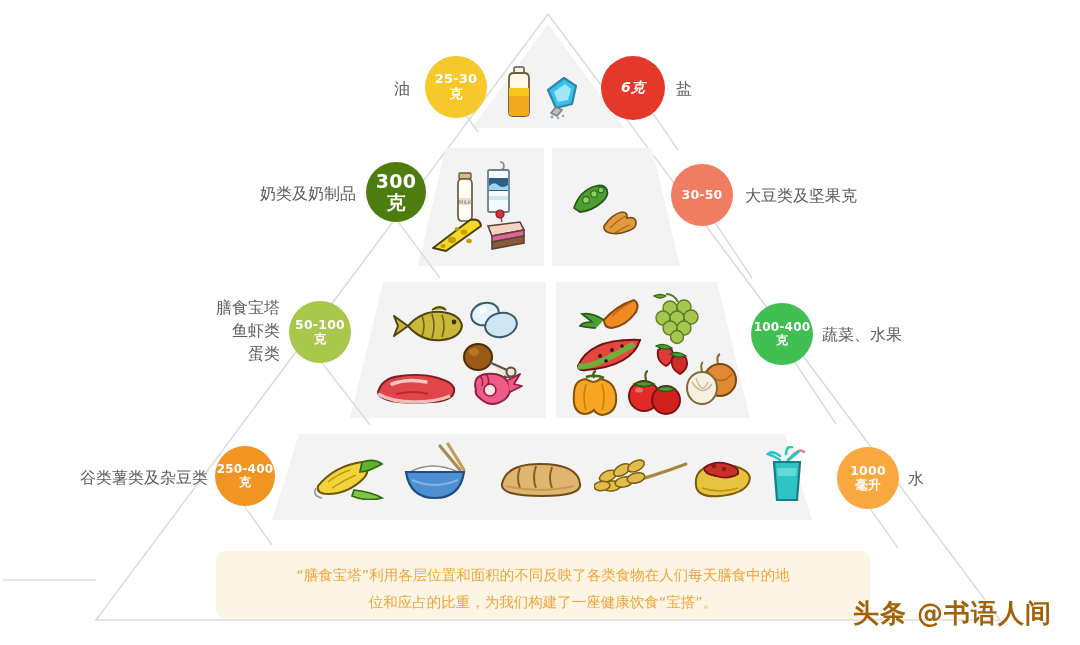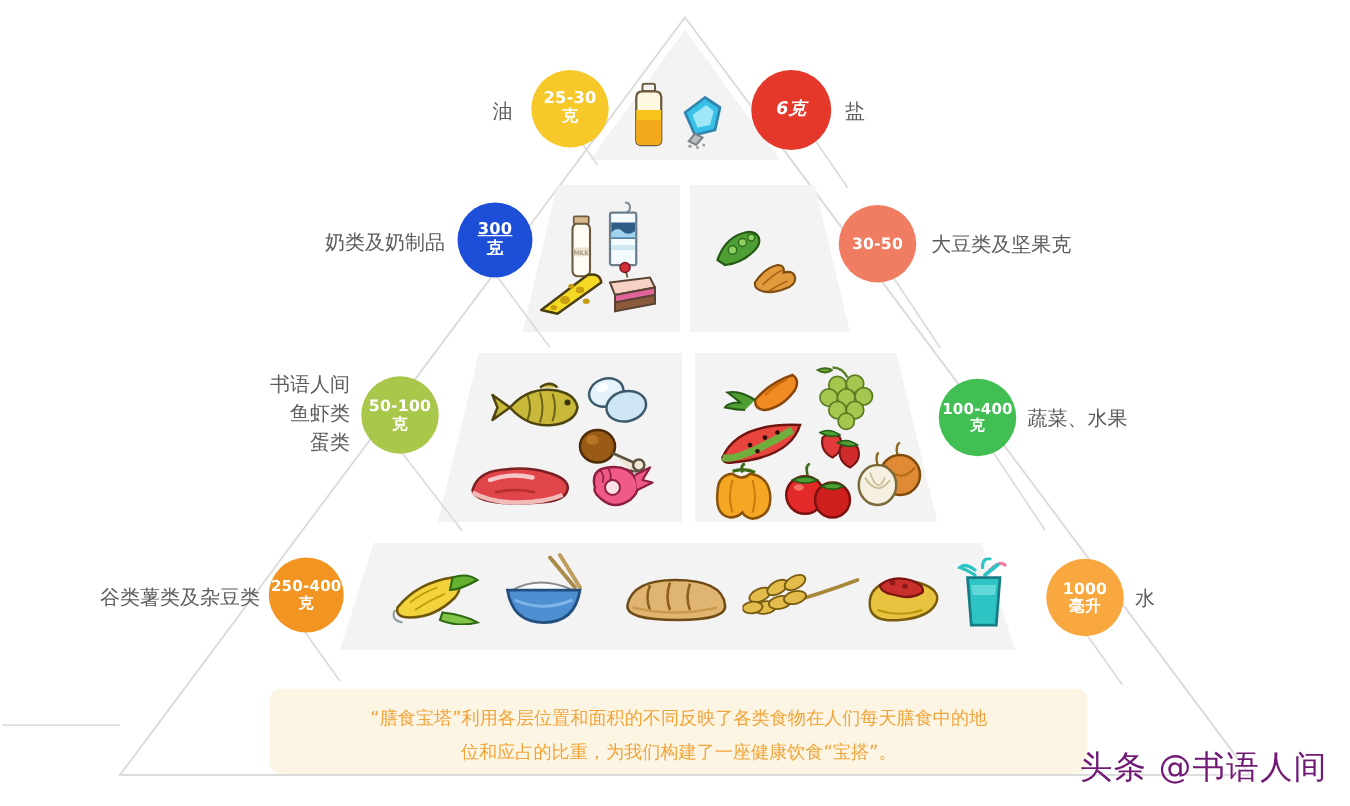--- a/index.html
+++ b/index.html
@@ -79,25 +79,25 @@
     color: #f0a43a;
     font-size: 14.5px;
     line-height: 1.85;
     text-align: center;
   }
   #caption-box .line { display: block; }
 
   
   #watermark {
     position: absolute;
-    right: 18px;
+    right: 28px;
     bottom: 14px;
     font-size: 26px;
-    color: #701a75;
-    font-weight: 400;
+    color: #a16207;
+    font-weight: 700;
     letter-spacing: 1px;
     text-shadow: 0 0 3px rgba(255,255,255,.9);
   }
 
   
   .food {
     position: absolute;
   }
   .food svg { display: block; }
 </style>
@@ -424,21 +424,21 @@
   </svg>
 
   <div class="badge" style="left:425px;top:56px;width:62px;height:62px;background:#f6c82a;font-size:13px;">
     <span class="amt">25-30</span>
     <span class="unit">克</span>
   </div>
   <div class="badge" style="left:601px;top:56px;width:64px;height:64px;background:#e5372a;font-size:14px;font-style:italic;">
     <span class="amt">6克</span>
   </div>
 
-  <div class="badge" style="left:366px;top:162px;width:60px;height:60px;background:#1d4ed8;font-size:13px;text-decoration:underline;">
+  <div class="badge" style="left:366px;top:162px;width:60px;height:60px;background:#4d7c0f;font-size:19px;">
     <span class="amt">300</span>
     <span class="unit">克</span>
   </div>
   <div class="badge" style="left:671px;top:164px;width:62px;height:62px;background:#f07d62;font-size:12.5px;">
     <span class="amt">30-50</span>
   </div>
 
   <div class="badge" style="left:289px;top:301px;width:62px;height:62px;background:#a9c74a;font-size:12.5px;">
     <span class="amt">50-100</span>
     <span class="unit">克</span>
@@ -456,21 +456,21 @@
     <span class="amt">1000</span>
     <span class="unit">毫升</span>
   </div>
 
   <div class="side-label left" style="left:330px;top:77px;width:80px;">油</div>
   <div class="side-label right" style="left:676px;top:77px;width:80px;">盐</div>
 
   <div class="side-label left" style="left:180px;top:182px;width:176px;">奶类及奶制品</div>
   <div class="side-label right" style="left:745px;top:184px;width:220px;">大豆类及坚果克</div>
 
-  <div class="side-label left" style="left:170px;top:296px;width:110px;">书语人间
+  <div class="side-label left" style="left:170px;top:296px;width:110px;">膳食宝塔
 鱼虾类
 蛋类</div>
   <div class="side-label left" style="left:28px;top:466px;width:180px;">谷类薯类及杂豆类</div>
 
   <div class="side-label right" style="left:822px;top:323px;width:180px;">蔬菜、水果</div>
   <div class="side-label right" style="left:908px;top:467px;width:80px;">水</div>
 
   <div id="caption-box">
     <span class="line">“膳食宝塔”利用各层位置和面积的不同反映了各类食物在人们每天膳食中的地</span>
     <span class="line">位和应占的比重，为我们构建了一座健康饮食“宝搭”。</span>

